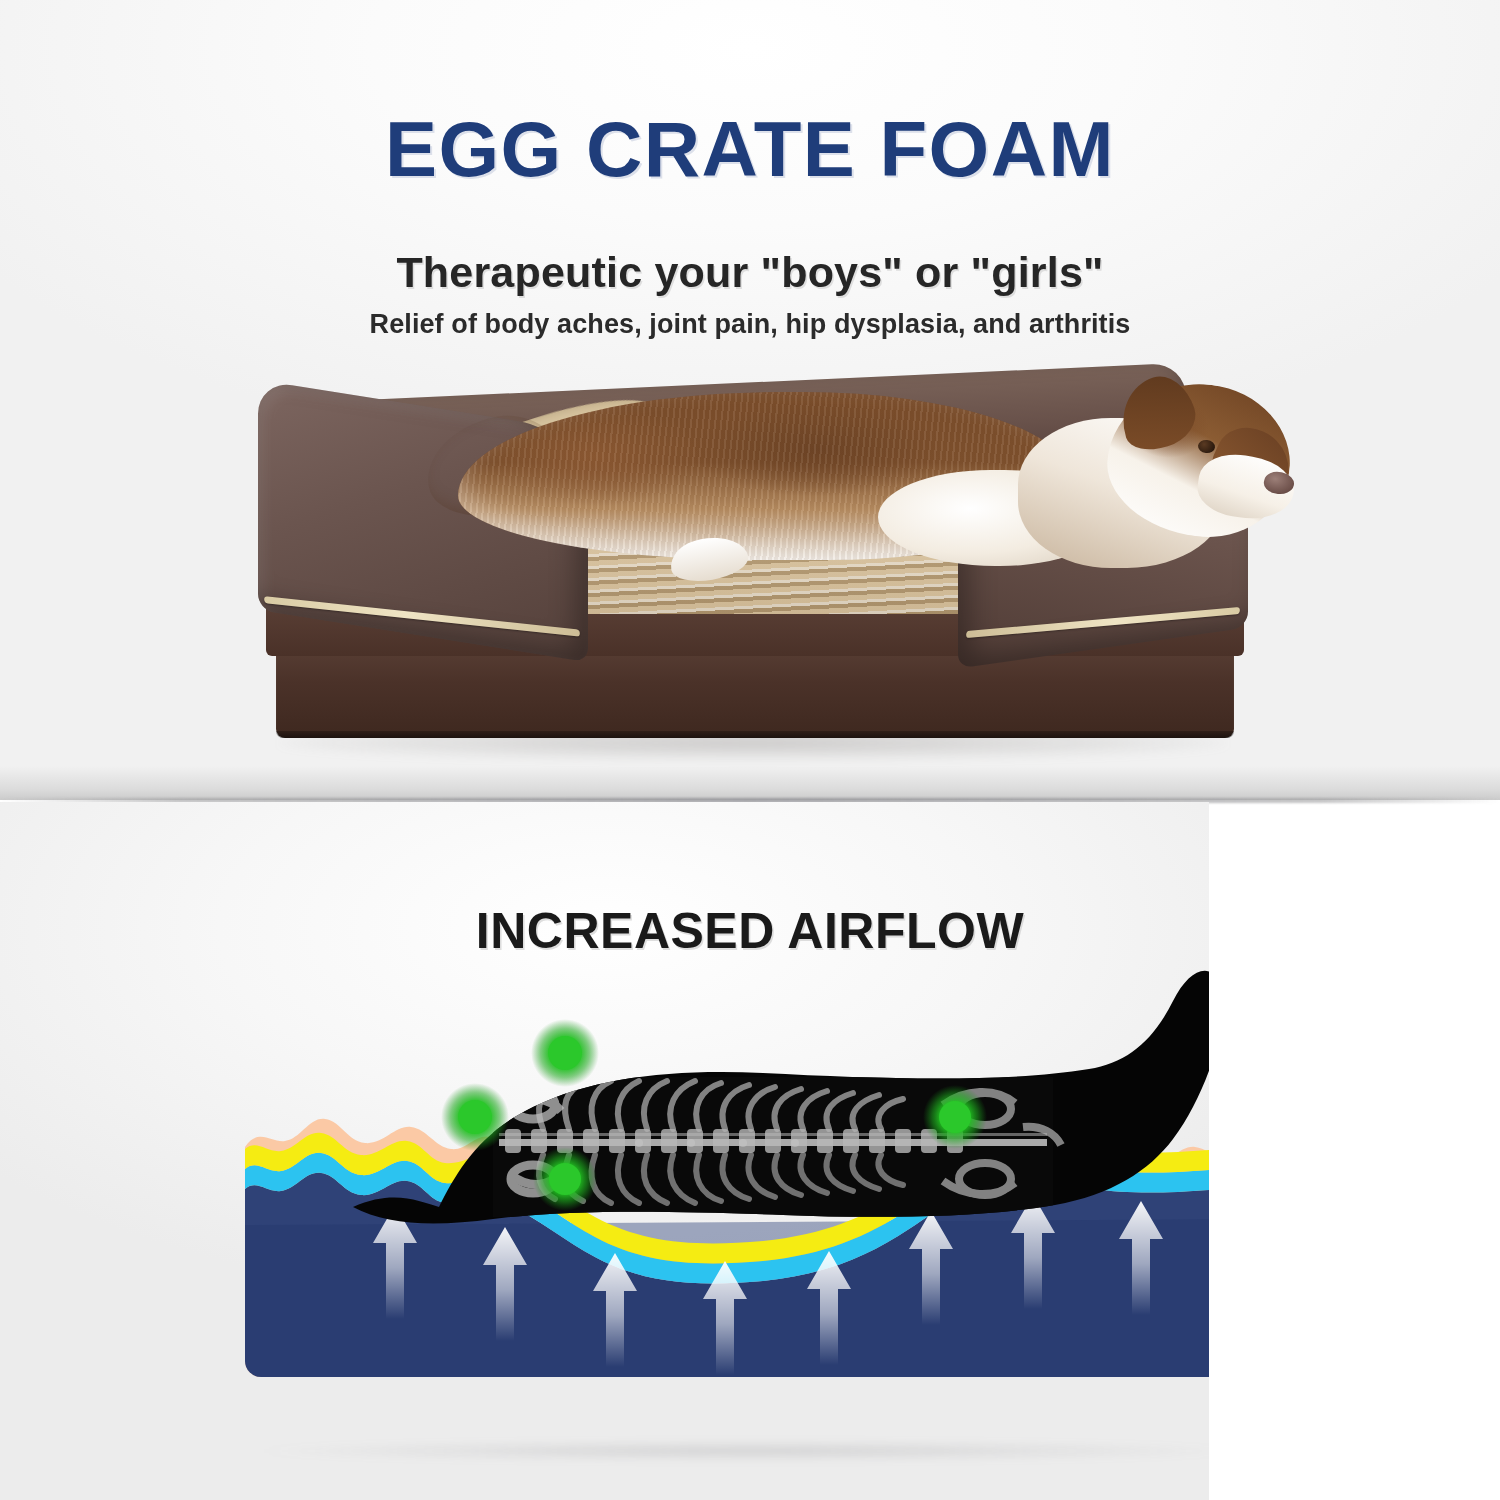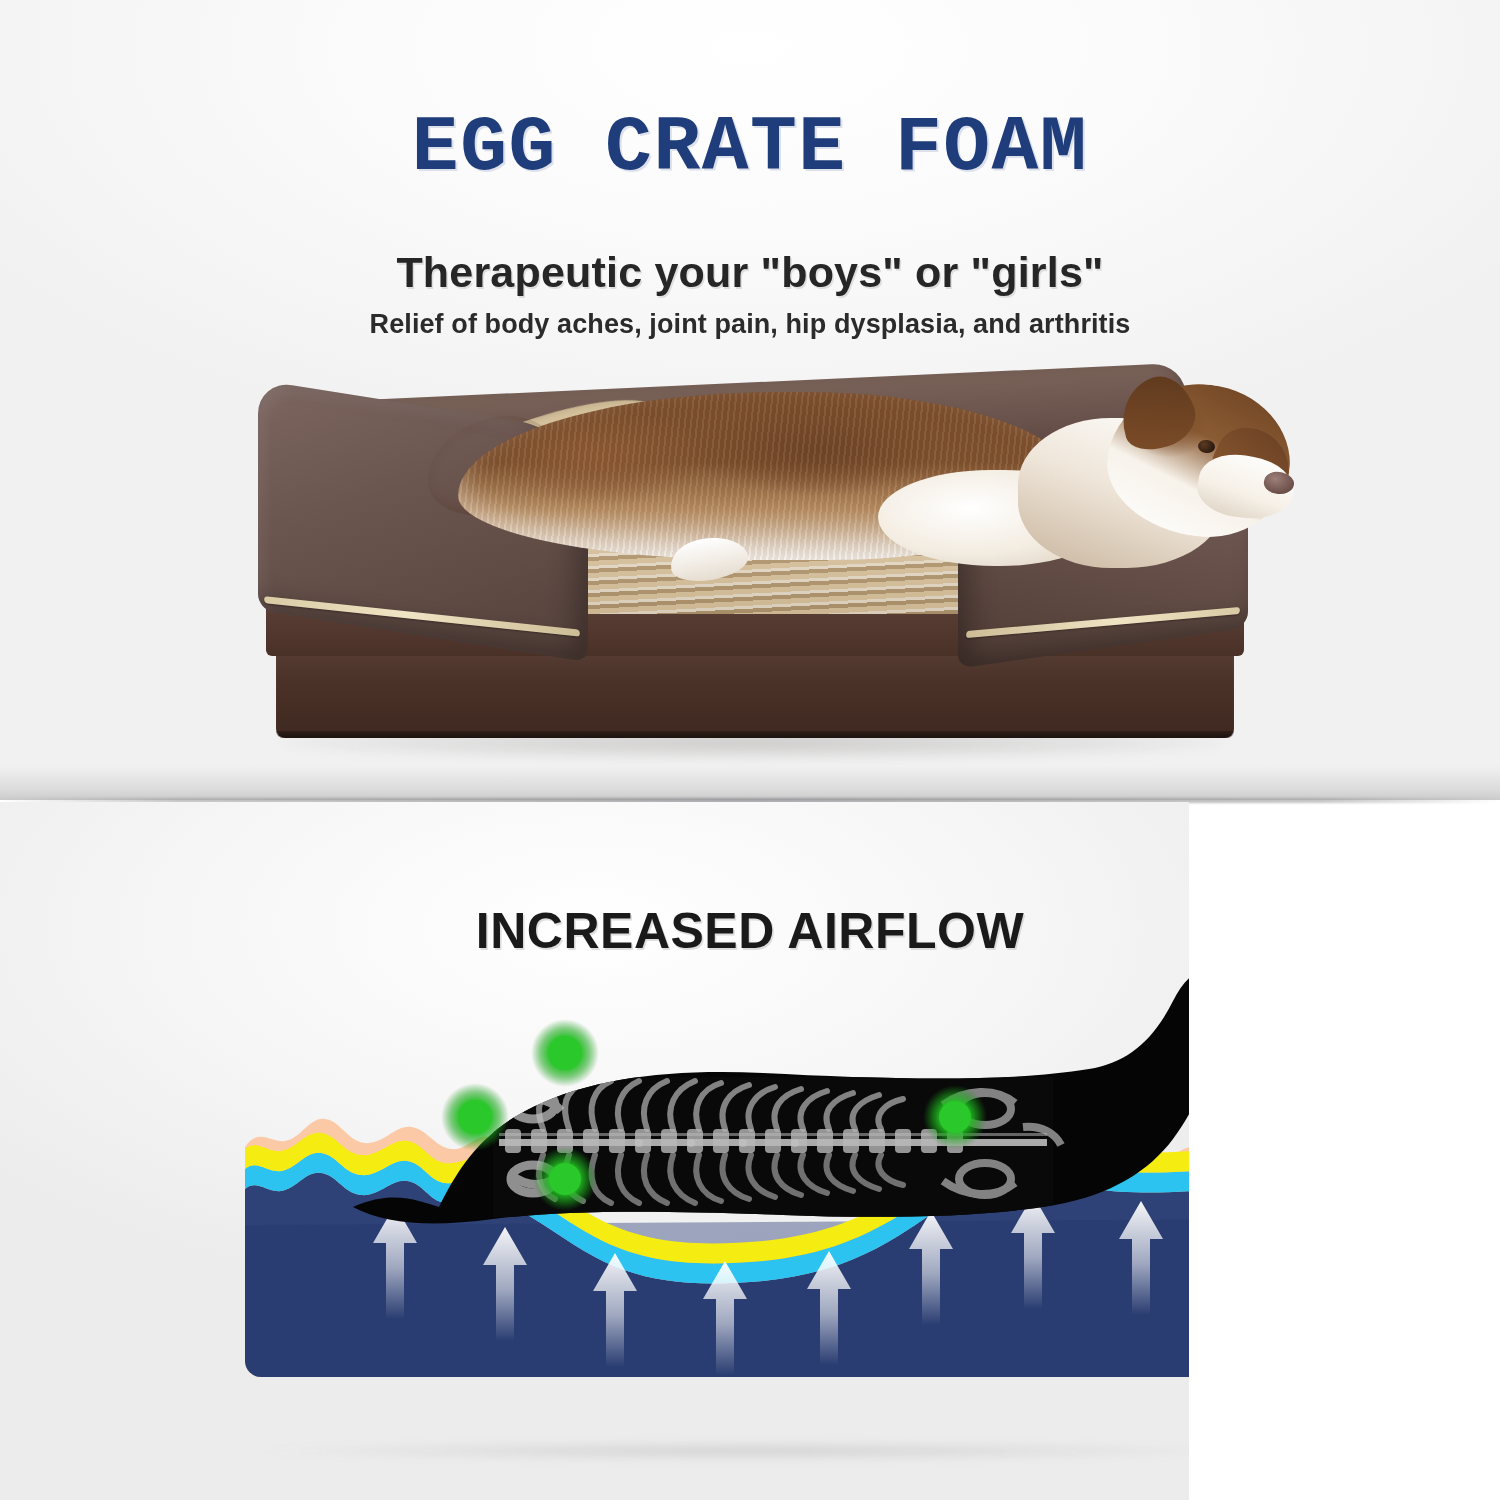--- a/index.html
+++ b/index.html
@@ -26,21 +26,20 @@
     position:absolute;left:0;top:798px;width:1500px;height:5px;
     background:linear-gradient(90deg,rgba(160,160,160,0) 0%,rgba(150,150,152,.55) 12%,rgba(140,140,145,.75) 50%,rgba(150,150,152,.55) 88%,rgba(160,160,160,0) 100%);
     filter:blur(1.1px);
   }
 
   .title-main{
     position:absolute;left:0;top:52px;width:1500px;text-align:center;
     font-size:78px;font-weight:bold;letter-spacing:1.5px;
     color:#1F3D7A;
     text-shadow:2px 2px 0 rgba(210,215,228,.75);
-    font-family:Liberation Mono, monospace;
   }
   .title-sub{
     position:absolute;left:0;top:212px;width:1500px;text-align:center;
     font-size:43px;font-weight:bold;color:#262626;letter-spacing:.2px;
     text-shadow:1.5px 1.5px 0 rgba(205,205,205,.6);
   }
   .title-desc{
     position:absolute;left:0;top:282px;width:1500px;text-align:center;
     font-size:27px;font-weight:bold;color:#2b2b2b;letter-spacing:.1px;
   }
@@ -215,20 +214,21 @@
     box-shadow:inset -6px -6px 16px rgba(80,50,25,.35);
   }
 
   
   .panel-bot{
     position:absolute;left:0;top:802px;width:1189px;height:698px;
     background:
       radial-gradient(ellipse 800px 380px at 50% 18%, #ffffff 0%, #f7f7f7 48%, #ececec 100%),
       linear-gradient(180deg,#f4f4f4 0%,#e9e9e9 100%);
     overflow:hidden;
+    padding-left:20px;
   }
   .title-airflow{
     position:absolute;left:0;top:58px;width:1500px;text-align:center;
     font-size:50px;font-weight:bold;color:#1a1a1a;letter-spacing:.5px;
     text-shadow:1.5px 1.5px 0 rgba(200,200,200,.6);
   }
   .diagram{position:absolute;left:243px;top:155px;width:1015px;height:500px;}
   .diagram svg{display:block;width:1015px;height:500px;}
 
   .airflow-shadow{

